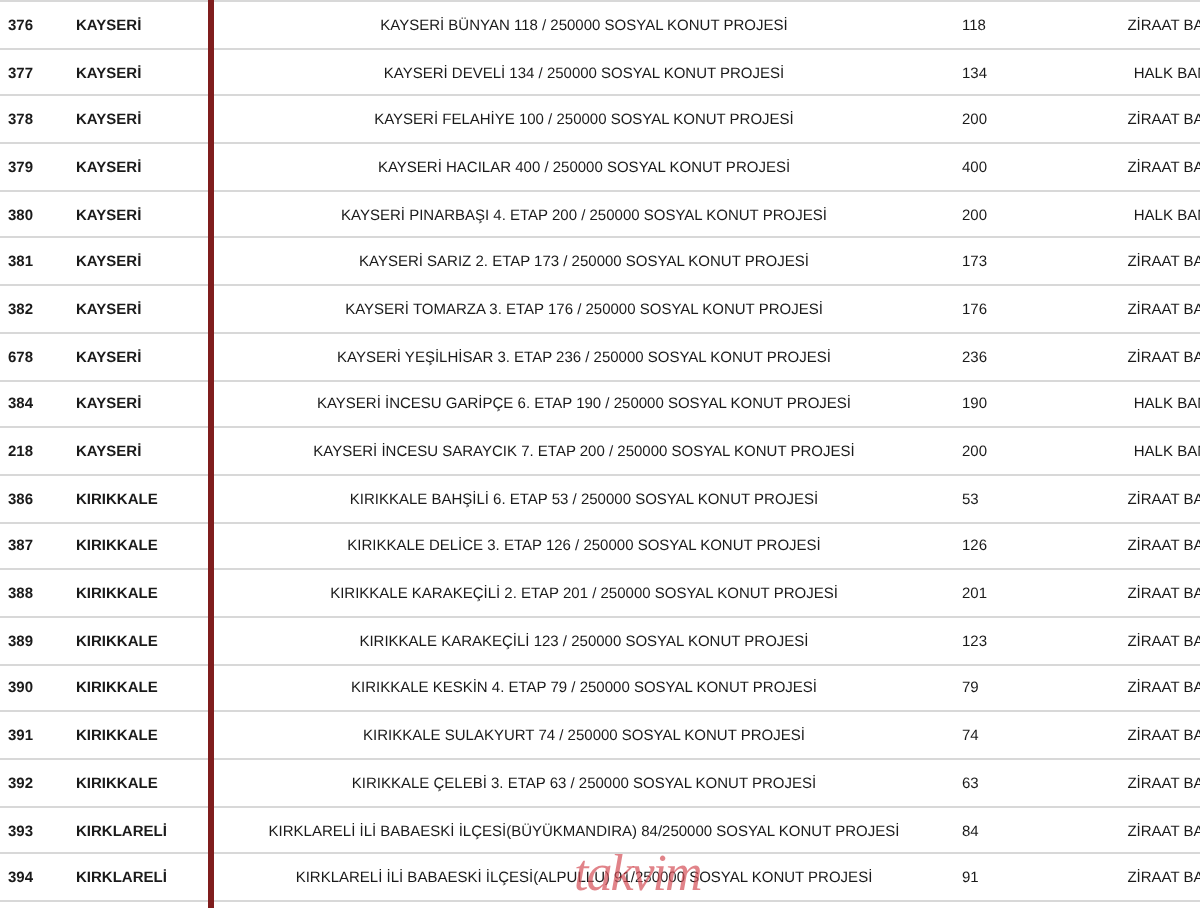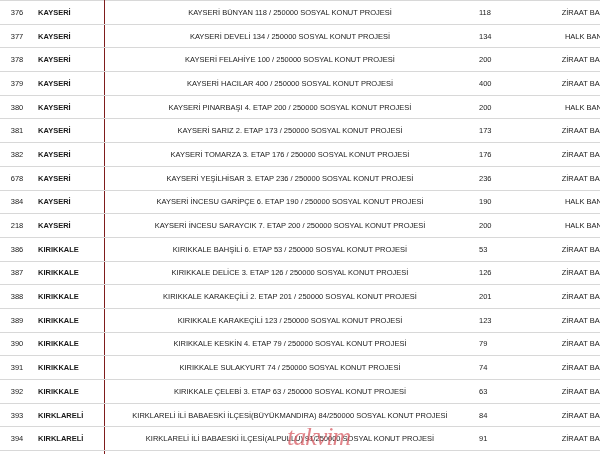--- a/index.html
+++ b/index.html
@@ -19,31 +19,31 @@
     padding:0 4px;
     font-size:7.5px;
     color:#1a1a1a;
     height:22.7px;
     vertical-align:middle;
     white-space:nowrap;
     overflow:hidden;
   }
   .c-no{
     width:26px;
-    text-align:center;
+    text-align:left;
     padding-left:6px;
-    font-weight:normal;
+    font-weight:bold;
     font-size:7.5px;
   }
   .c-city{
     width:62px;
     text-align:left;
     font-weight:bold;
     font-size:7.5px;
-    border-right:1px solid #7f1d1d;
+    border-right:3px solid #7f1d1d;
   }
   .c-proj{
     width:calc(600px - 26px - 62px - 60px - 90px);
     text-align:center;
     padding-left:8px;
     font-size:7.5px;
   }
   .c-count{
     width:60px;
     text-align:left;

